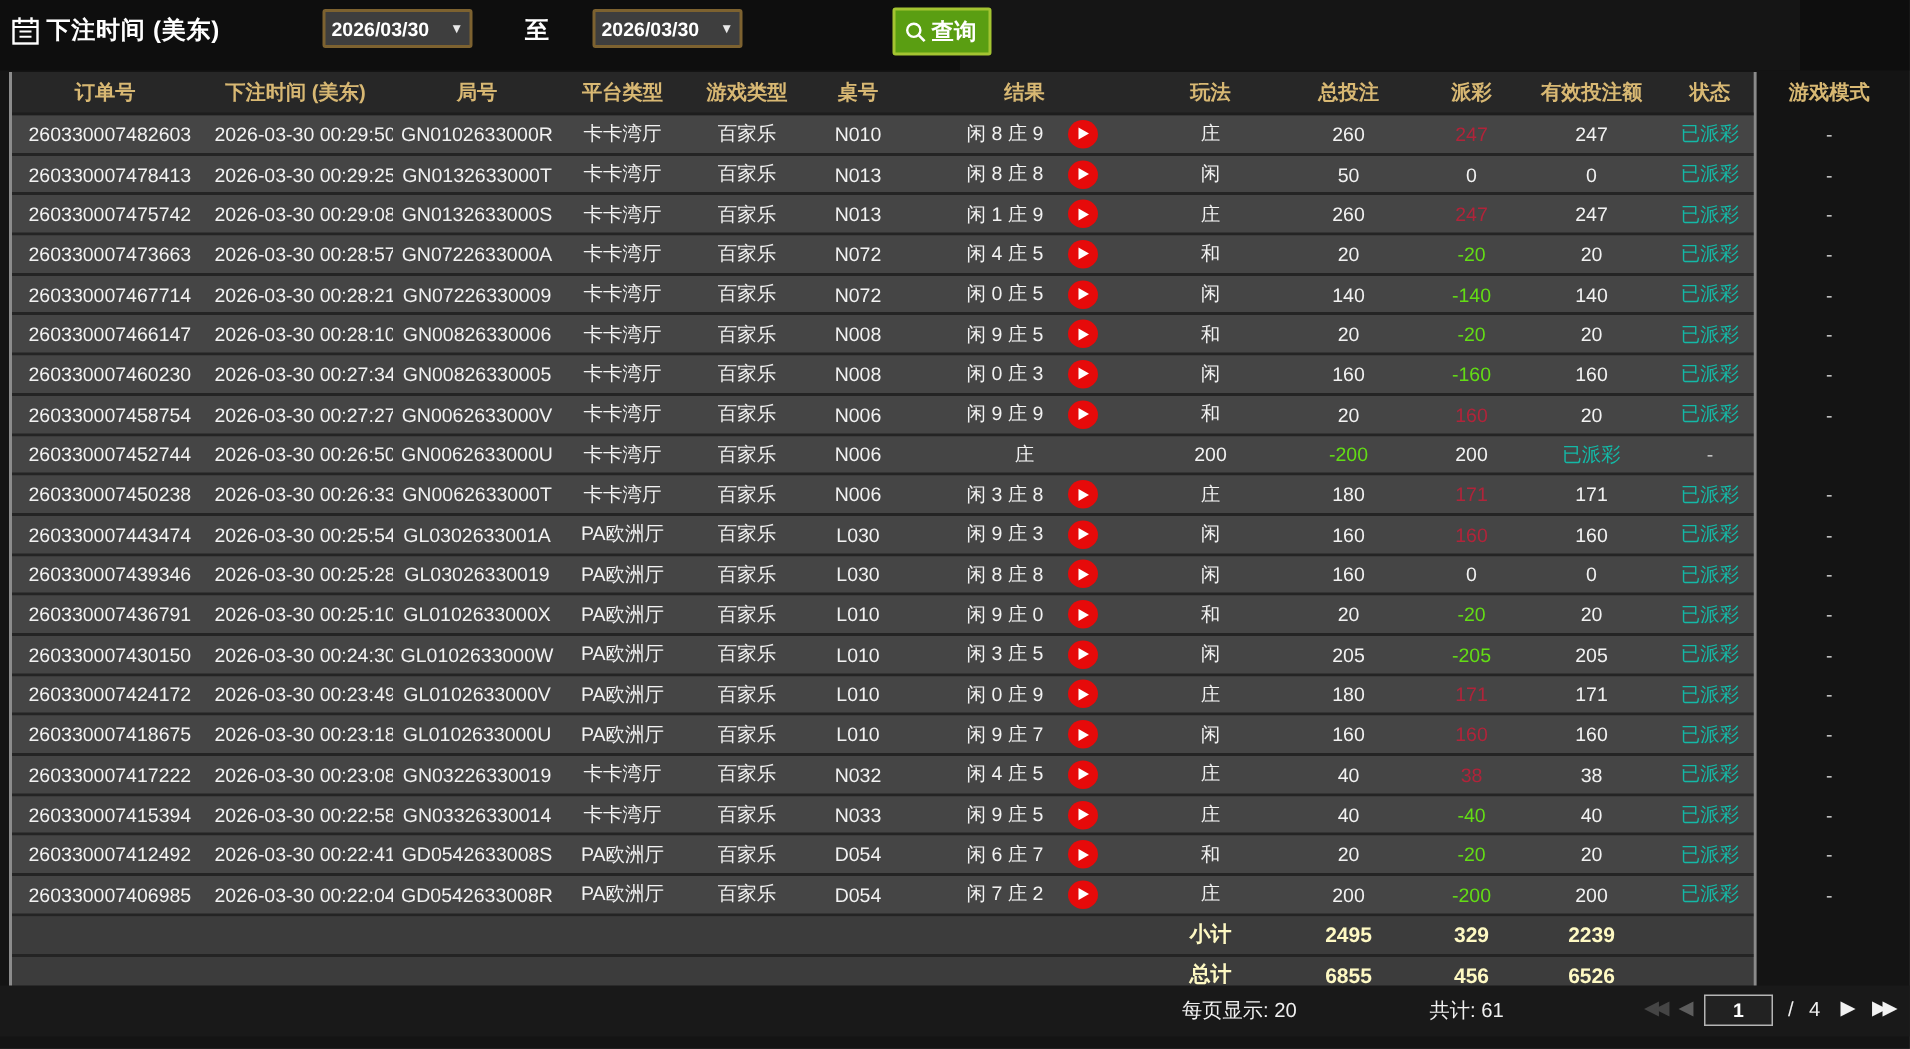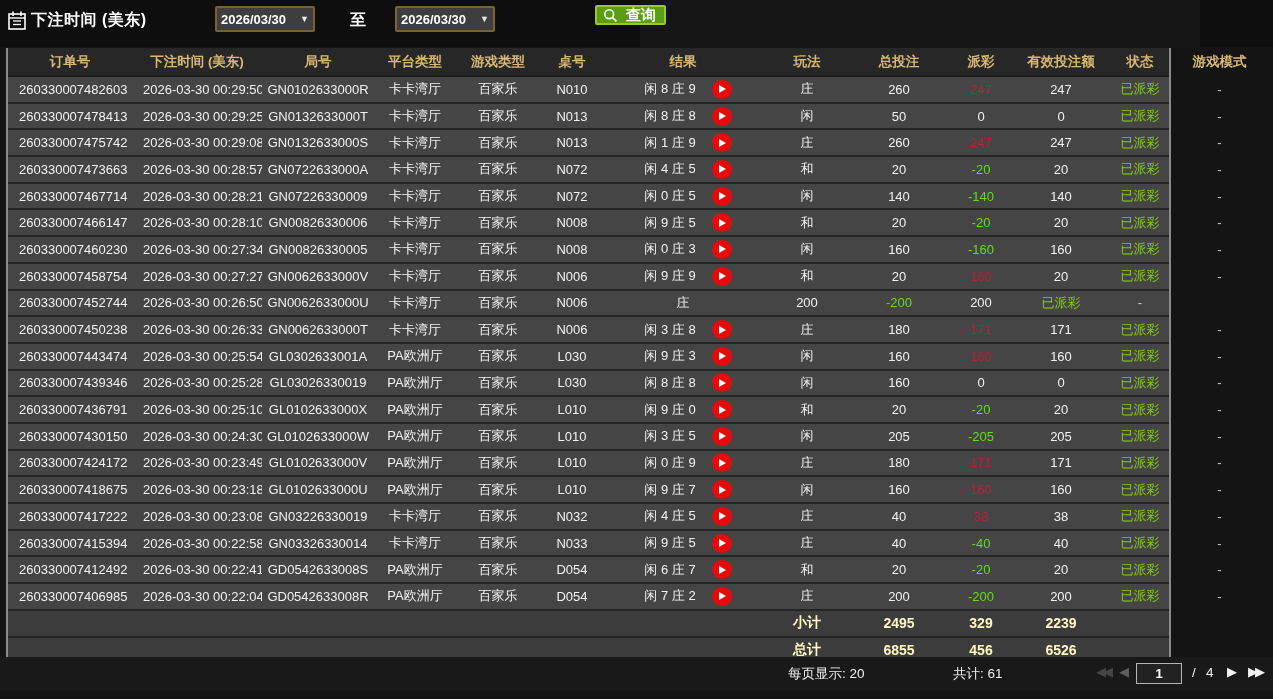--- a/index.html
+++ b/index.html
@@ -11,23 +11,23 @@
   .topbar-ghost { position:absolute; left:640px; top:0; width:560px; height:47px; background:#1b1b1b; opacity:.55; }
   .filter-label-wrap { position:absolute; left:8px; top:10px; display:flex; align-items:center; gap:5px; }
   .filter-label { color:#ffffff; font-size:16px; font-weight:bold; letter-spacing:.5px; }
   .cal-icon { width:18px; height:19px; }
   .date-select { position:absolute; top:6px; width:100px; height:26px; background:#3e3e3e;
     border:2px solid #7d6230; border-radius:2px; color:#fff; font-size:13px; font-weight:bold;
     display:flex; align-items:center; justify-content:center; gap:14px; cursor:pointer; }
   .date-select .caret { font-size:9px; color:#e8e8e8; }
   #date-from { left:215px; } #date-to { left:395px; }
   .to-label { position:absolute; left:350px; top:10px; color:#fff; font-size:16px; font-weight:bold; }
-  .search-btn { position:absolute; left:595px; top:5px; height:20px; padding:0 8px 0 6px;
+  .search-btn { position:absolute; left:595px; top:5px; height:32px; padding:0 8px 0 6px;
     background:#5a9e12; border:2px solid #a3c431; border-radius:2px; color:#fff;
-    font-size:15px; font-weight:bold; display:flex; align-items:center; gap:8px; cursor:pointer; }
+    font-size:15px; font-weight:bold; display:flex; align-items:center; gap:3px; cursor:pointer; }
 
   
   .table-wrap { position:absolute; left:6px; top:48px; width:1165px;
     border-left:2px solid #8c8c8c; border-right:2px solid #8a8a8a; border-bottom:2px solid #9a9a9a;
     background:#454545; }
   .t-grid { display:grid;
     grid-template-columns:124px 130px 112px 82px 84px 64px 158px 90px 94px 70px 90px 68px 91px;
     align-items:center; }
   .t-head { height:29px; background:#272727; border-bottom:2px solid #1d1d1d; }
   .t-head .cell { color:#d8b873; font-size:13.5px; font-weight:bold; text-align:center; }
@@ -37,21 +37,21 @@
   .cell.left { text-align:left; padding-left:11px; }
   .result-cell { display:flex; align-items:center; height:100%; }
   .result-text { flex:0 0 58%; text-align:right; color:#f2f2f2; font-size:13px; }
   .play-icon { width:20px; height:19px; background:#e60a0a; border-radius:50%;
     display:flex; align-items:center; justify-content:center; margin-left:16px; cursor:pointer; flex:0 0 auto; }
   .play-icon::after { content:""; display:block; border-left:7px solid #ffffff;
     border-top:4px solid transparent; border-bottom:4px solid transparent; margin-left:2px; }
   .win  { color:#b0243a; }
   .loss { color:#63dd15; }
   .zero { color:#f2f2f2; }
-  .status { color:#84cc16; }
+  .status { color:#14b8a6; }
   .mode { color:#c9c9c9; }
   .t-foot { height:27px; background:#3c3c3c; border-bottom:2px solid #242424; }
   .t-foot .cell { color:#fef9c3; font-size:14px; font-weight:bold; }
 
   
   .bottombar { position:absolute; left:0; top:657px; width:1273px; height:34px; background:#191919; }
   .bb-text { position:absolute; top:8px; color:#f0f0f0; font-size:13.5px; }
   #per-page { left:788px; }
   #total-count { left:953px; }
   .pg-arrow { position:absolute; top:7px; font-size:13px; cursor:pointer; letter-spacing:-3px; }

